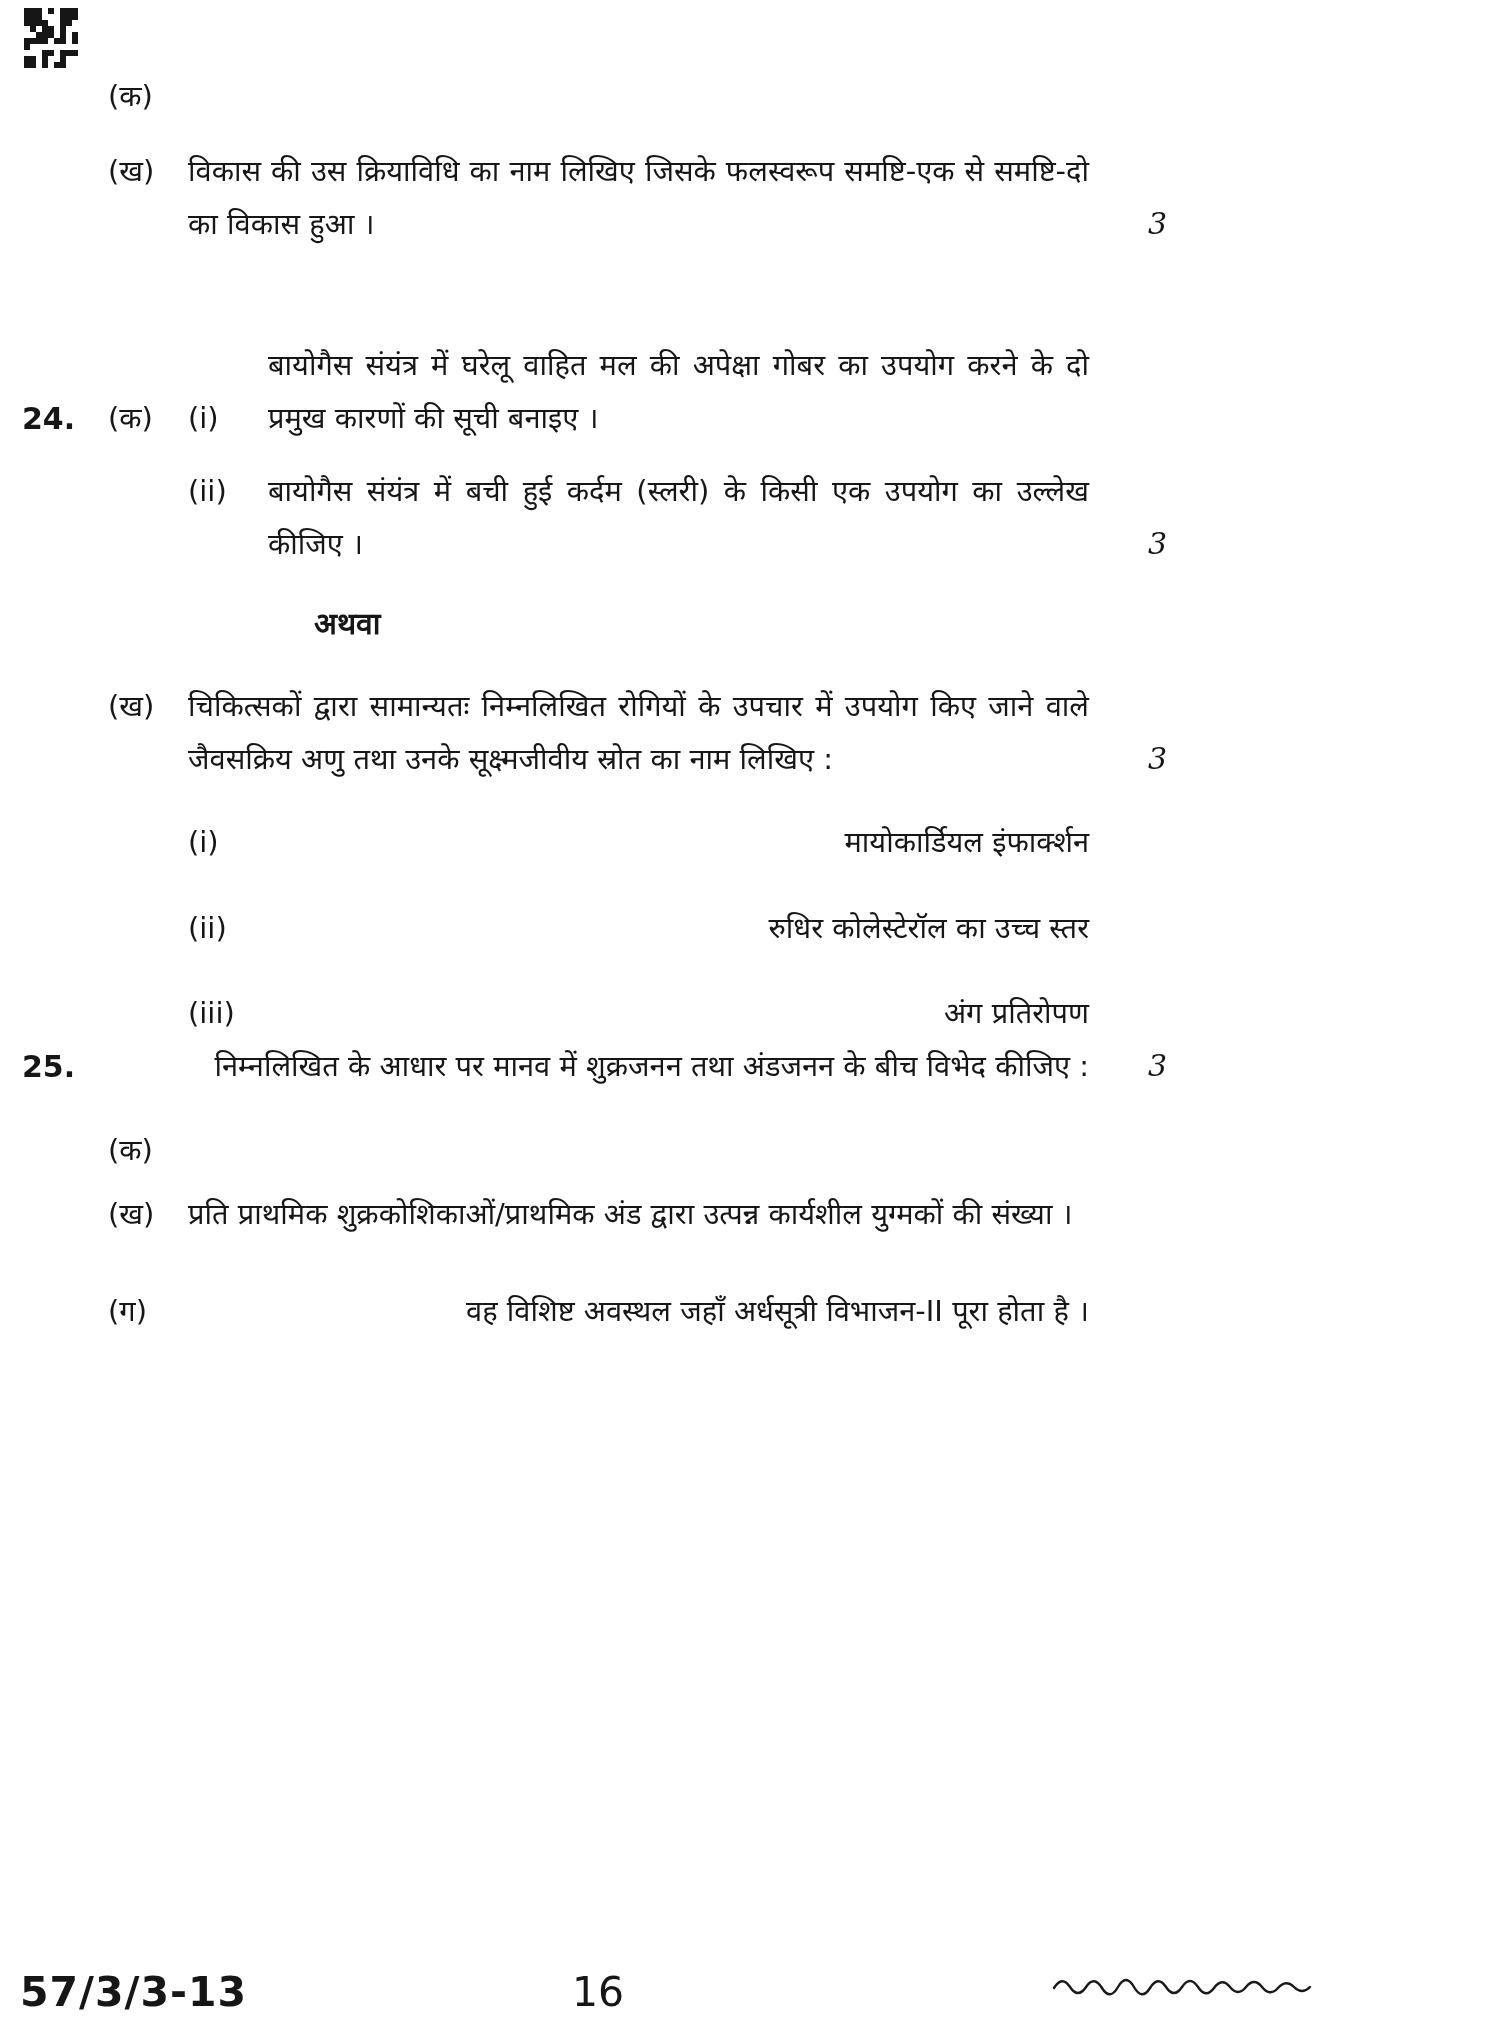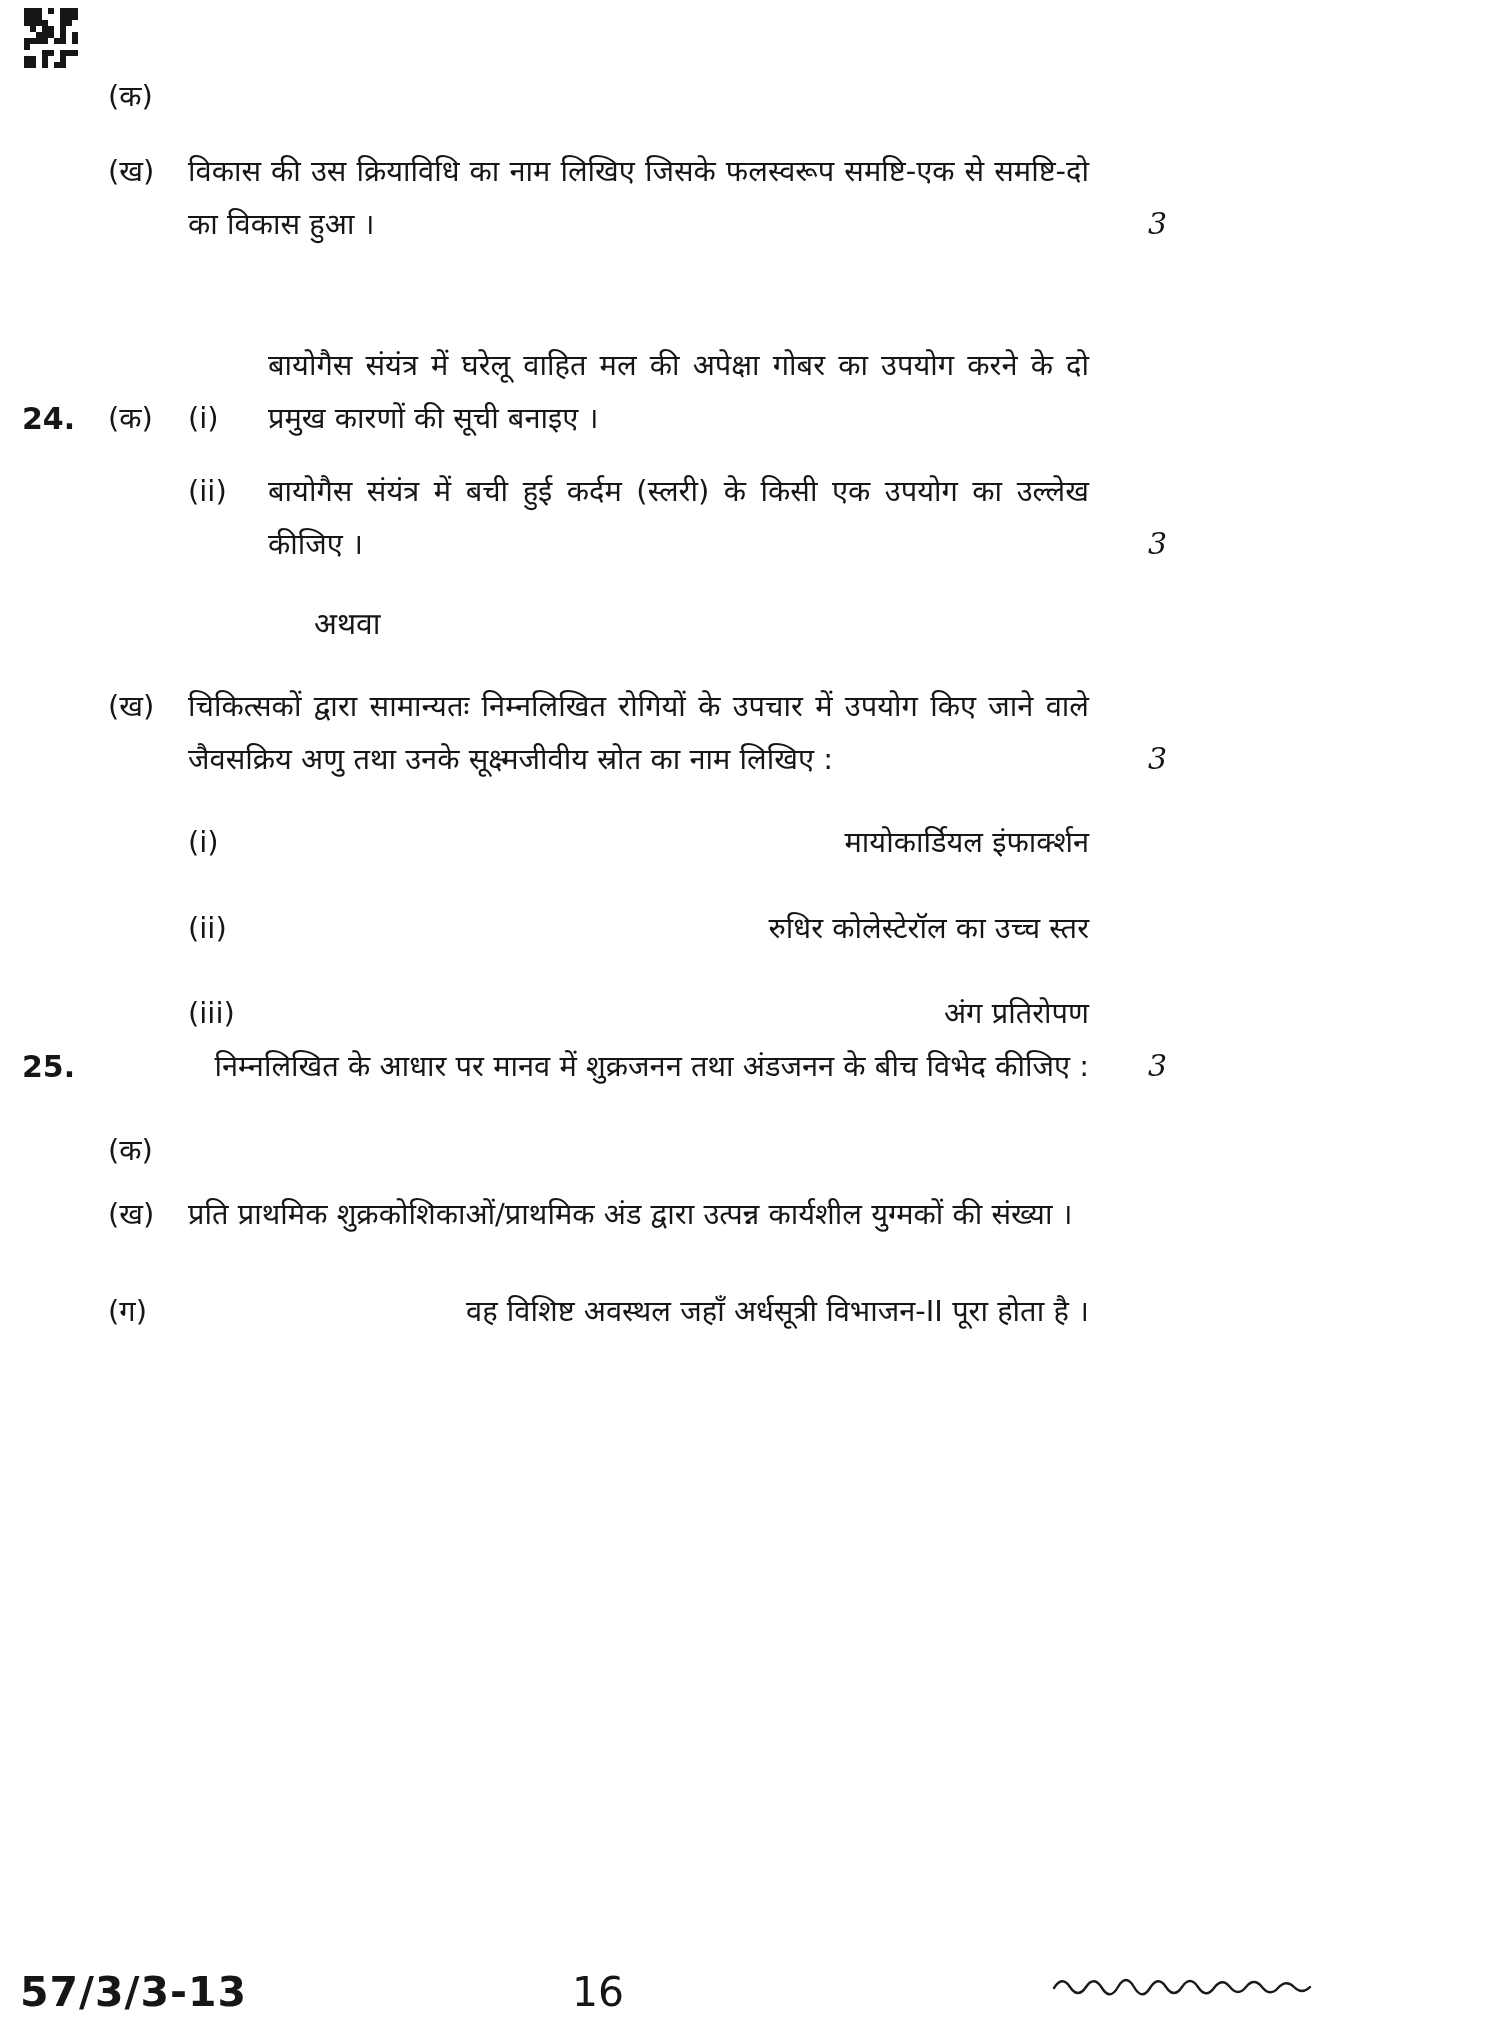--- a/index.html
+++ b/index.html
@@ -29,21 +29,21 @@
   .m-r3  { margin-top:20px; }
   .m-or  { margin-top:26px; }
   .m-r5  { margin-top:30px; }
   .m-r6  { margin-top:30px; }
   .m-r7  { margin-top:33px; }
   .m-r8  { margin-top:32px; }
   .m-r9  { }
   .m-r10 { margin-top:31px; }
   .m-r11 { margin-top:11px; }
   .m-r12 { margin-top:44px; }
-  .or-heading { margin-left:292px; font-weight:normal; font-size:30px; line-height:53px; }
+  .or-heading { margin-left:292px; font-weight:bold; font-size:30px; line-height:53px; }
   .footer { position:absolute; left:0; bottom:16px; width:100%; height:46px; font-size:41px; }
   .paper-code { position:absolute; left:20px; bottom:2px; font-weight:bold; letter-spacing:1px; }
   .page-number { position:absolute; left:572px; bottom:2px; }
   .squiggle { position:absolute; left:1052px; bottom:8px; }
 </style>
 </head>
 <body>
 
 <div class="qr">
   <svg width="54" height="60" viewBox="0 0 9 10" shape-rendering="crispEdges" aria-hidden="true">

